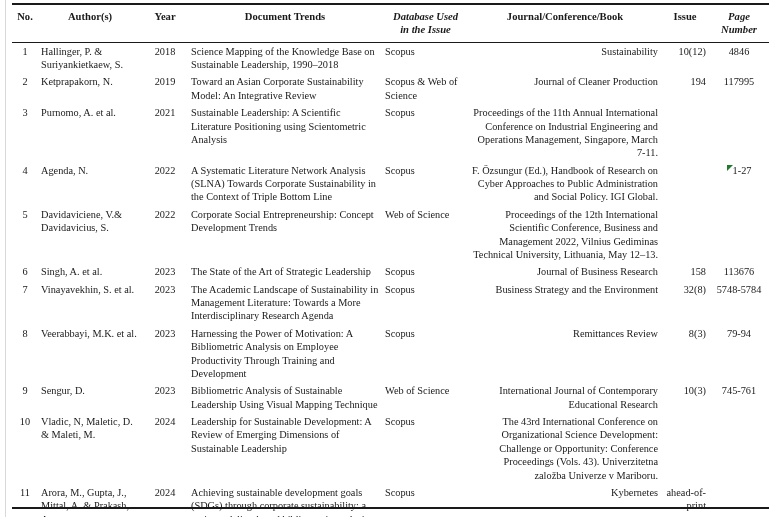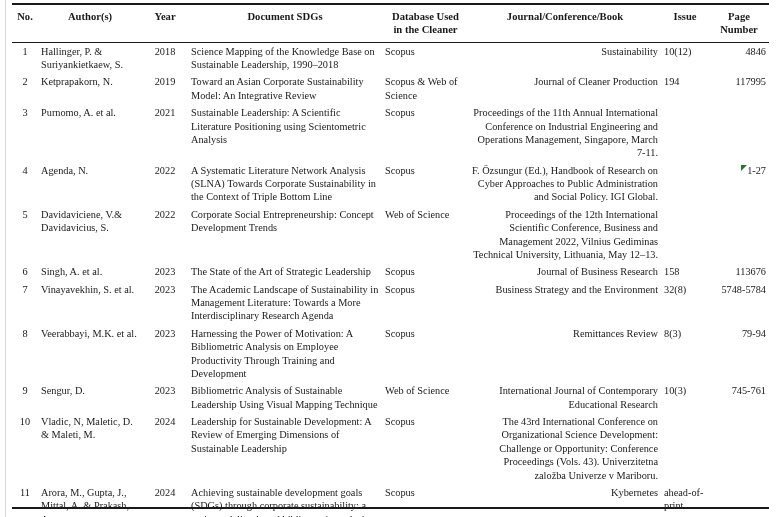--- a/index.html
+++ b/index.html
@@ -77,34 +77,34 @@
     background: #1a1a1a;
   }
 
   
   .c-no      { text-align: center; }
   .c-author  { text-align: left; font-family: Liberation Serif, serif; }
   .c-year    { text-align: center; }
   .c-title   { text-align: left; }
   .c-db      { text-align: left; font-family: Liberation Serif, serif; }
   .c-journal { text-align: right; }
-  .c-issue   { text-align: left; }
-  .c-page    { text-align: right; }
+  .c-issue   { text-align: right; }
+  .c-page    { text-align: center; }
 
   
   col.w-no      { width: 26px; }
   col.w-author  { width: 104px; }
   col.w-year    { width: 46px; }
   col.w-title   { width: 194px; }
   col.w-db      { width: 87px; }
   col.w-journal { width: 192px; }
   col.w-issue   { width: 48px; }
   col.w-page    { width: 60px; }
 
-  .hdr-two-line { display: block; }
+  .hdr-two-line { display: block; font-style: italic; }
 
   
   .rev-mark {
     display: inline-block;
     width: 6px;
     height: 8px;
     margin-right: 0px;
     vertical-align: top;
     position: relative;
     top: 1px;
@@ -127,24 +127,24 @@
       <col class="w-db">
         <col class="w-journal">
         <col class="w-issue">
         <col class="w-page">
     </colgroup>
     <thead>
       <tr>
         <th class="c-no">No.</th>
         <th class="c-year">Author(s)</th>
         <th class="c-year">Year</th>
-        <th class="c-year">Document SDGs</th>
+        <th class="c-year">Document Trends</th>
         <th class="c-year">
           <span class="hdr-two-line">Database Used</span>
-          <span class="hdr-two-line">in the Cleaner</span>
+          <span class="hdr-two-line">in the Issue</span>
         </th>
         <th class="c-year">Journal/Conference/Book</th>
         <th class="c-year">Issue</th>
         <th class="c-year">
           <span class="hdr-two-line">Page</span>
           <span class="hdr-two-line">Number</span>
         </th>
       </tr>
     </thead>
     <tbody id="table-body">

